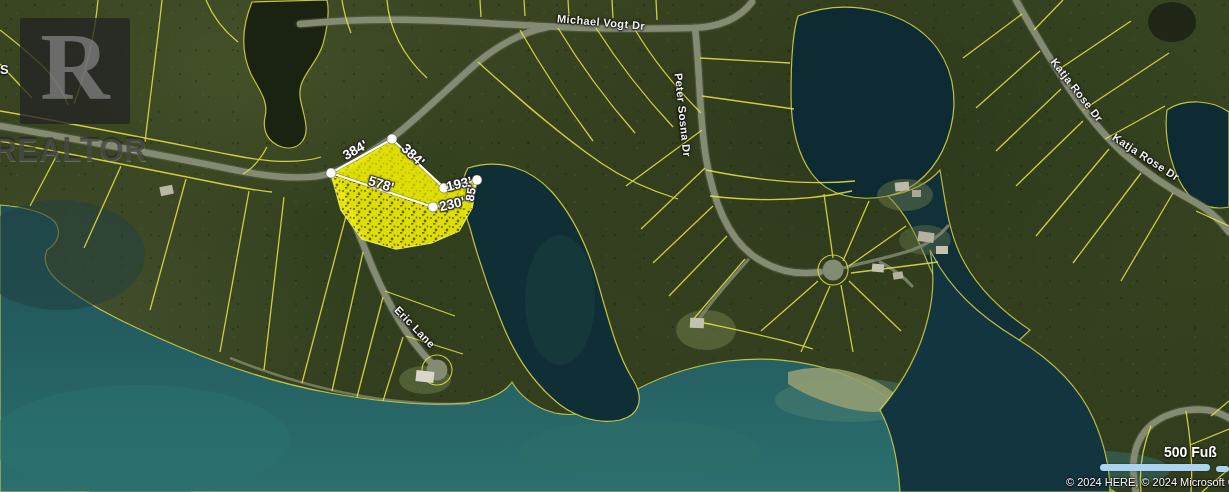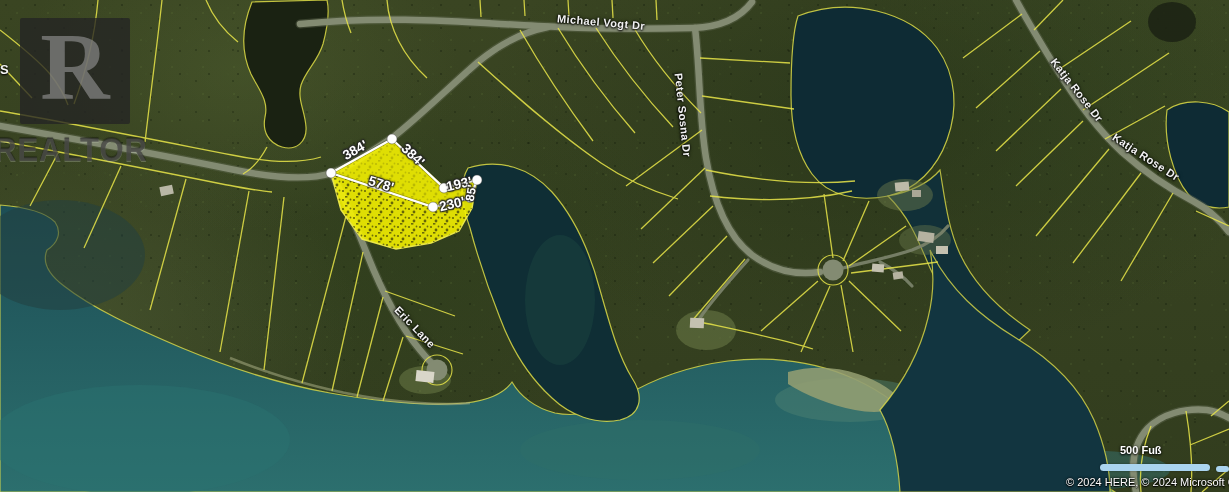--- a/index.html
+++ b/index.html
@@ -30,21 +30,21 @@
           background:rgba(36,36,36,.78);border-radius:2px;display:flex;align-items:center;justify-content:center;}
   .wm-r{font-family:"Liberation Serif", serif;font-weight:bold;font-size:96px;line-height:1;
         color:rgba(148,148,148,.62);transform:translateY(-4px);}
   .wm-word{position:absolute;left:-6px;top:132px;font-weight:bold;font-size:31px;letter-spacing:1px;
            color:rgba(58,58,58,.62);transform:scaleY(1.08);
            text-shadow:0 1px 0 rgba(210,215,200,.28),0 -1px 1px rgba(0,0,0,.35);}
   .scalebar{position:absolute;left:1100px;top:464px;width:110px;height:7px;background:#aad4ef;
             border-radius:3.5px;box-shadow:0 0 2px rgba(0,0,0,.45);}
   .scalebar-frag{position:absolute;left:1216px;top:466px;width:13px;height:6px;background:#aad4ef;
             border-radius:3px;box-shadow:0 0 2px rgba(0,0,0,.45);}
-  .scale-label{position:absolute;left:1120px;top:444px;font-size:11px;font-weight:600;color:#fff;
+  .scale-label{position:absolute;left:1164px;top:444px;font-size:14px;font-weight:600;color:#fff;
             text-shadow:0 1px 2px rgba(0,0,0,.95),0 0 3px rgba(0,0,0,.8);}
   .attrib{position:absolute;left:1066px;top:476px;font-size:11px;color:#fdfdfd;white-space:nowrap;
             text-shadow:0 0 2px #000,0 1px 1px #000,0 0 3px rgba(0,0,0,.8);}
   .edge-frag{position:absolute;left:0px;top:62px;font-size:13px;font-weight:bold;color:#f5f5f5;
             text-shadow:0 1px 2px #000,0 0 2px #000;}
 </style>
 </head>
 <body>
 
 <div class="stage">

